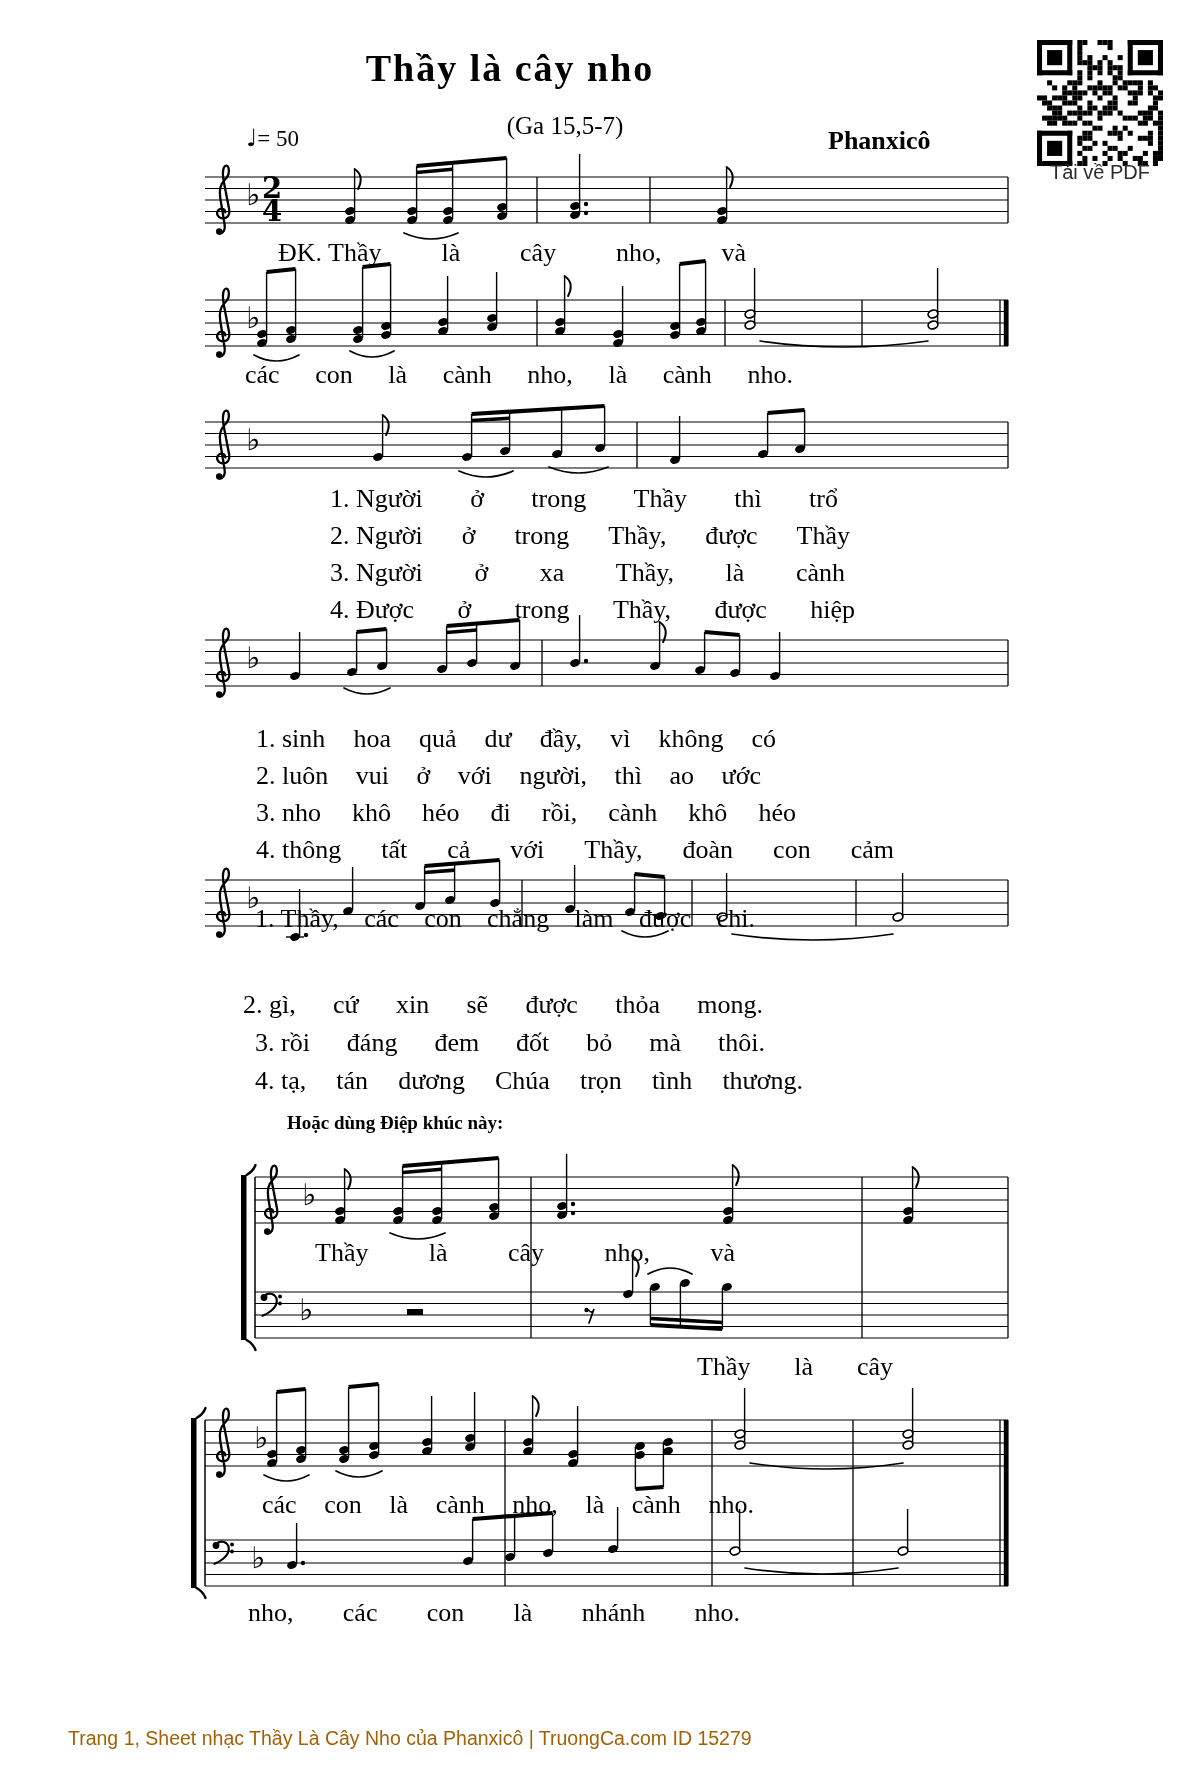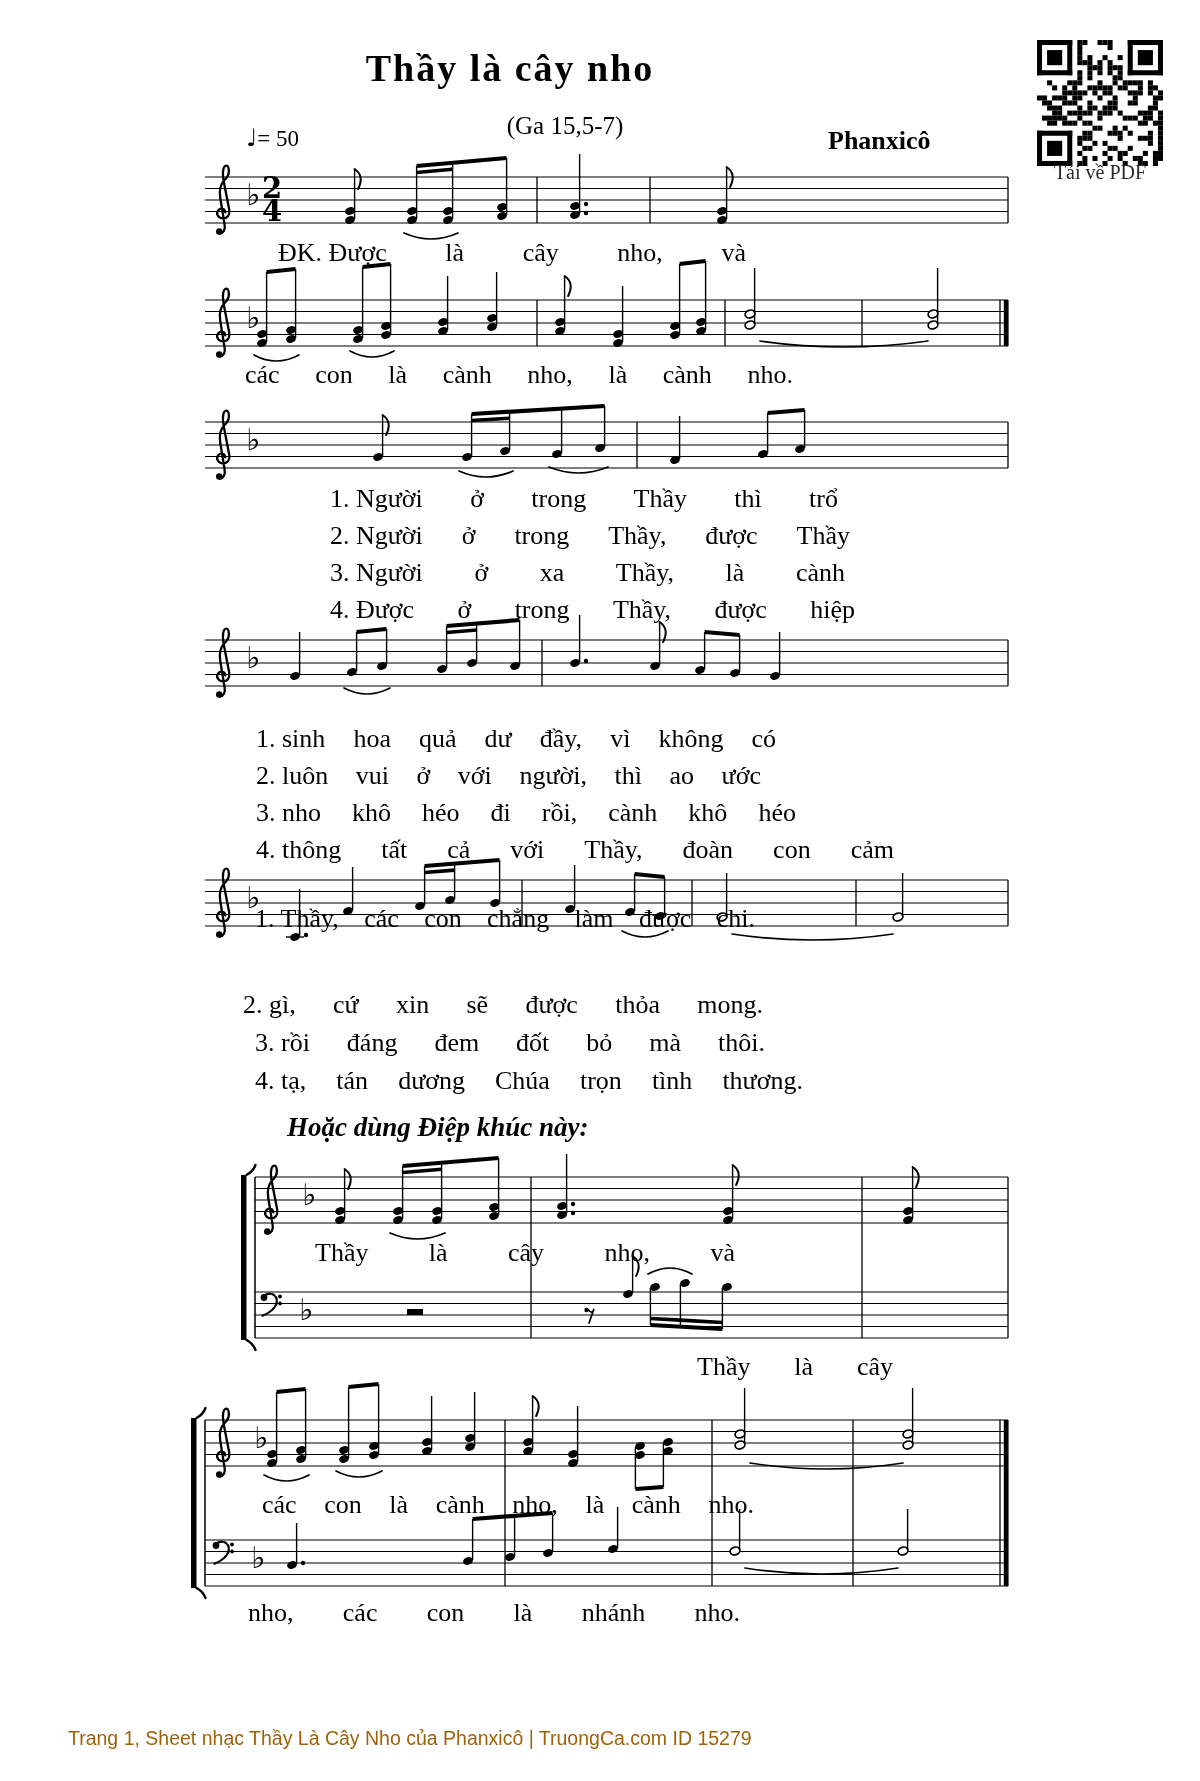--- a/index.html
+++ b/index.html
@@ -7,27 +7,27 @@
     width:1200px;height:1781px;position:relative;overflow:hidden;
     background:#ffffff;color:#000;
     font-family:"Liberation Serif","DejaVu Serif",serif;
   }
   .abs{position:absolute;}
   #page-title{left:0;top:46px;width:988px;text-align:center;font-size:38px;font-weight:bold;letter-spacing:2px;margin-left:16px;}
   #subtitle{left:365px;top:112px;width:400px;text-align:center;font-size:25px;}
   #tempo{left:246px;top:124px;font-size:23px;white-space:nowrap;}
   #tempo .note-glyph{font-family:"DejaVu Sans",sans-serif;font-size:24px;}
   #composer{left:828px;top:126px;font-size:26px;font-weight:bold;}
-  #alt-heading{left:287px;top:1112px;font-size:27px;font-weight:bold;font-style:italic;}
+  #alt-heading{left:287px;top:1112px;font-size:19px;font-weight:bold;}
   #music-svg{position:absolute;left:0;top:0;}
   .lyric-line{position:absolute;display:flex;justify-content:space-between;font-size:26px;white-space:nowrap;z-index:2;}
   .lyric-line .w{display:inline-block;}
   #qr-box{left:1037px;top:40px;width:126px;height:126px;cursor:pointer;}
   #qr-caption{left:1022px;top:161px;width:156px;text-align:center;
-    font-family:Liberation Serif, serif;font-size:20px;color:#2b2b2b;cursor:pointer;}
+    font-family:Liberation Sans, sans-serif;font-size:20px;color:#2b2b2b;cursor:pointer;}
   #footer-bar{left:68px;top:1727px;font-family:"Liberation Sans","DejaVu Sans",sans-serif;
     font-size:19.5px;color:#a16207;white-space:nowrap;}
 </style>
 </head>
 <body>
 
 <div class="abs" id="page-title">Thầy là cây nho</div>
 <div class="abs" id="subtitle">(Ga 15,5-7)</div>
 <div class="abs" id="tempo"><span class="note-glyph">♩</span><span>= 50</span></div>
 <div class="abs" id="composer">Phanxicô</div>
@@ -624,21 +624,21 @@
     <line x1="739.6" y1="1550" x2="739.6" y2="1509" stroke="#000" stroke-width="1.4"></line>
     <path d="M745,1568 Q821.5,1580 898,1568" stroke="#000" fill="none" stroke-width="1.7" stroke-linecap="round"></path>
     <ellipse cx="903" cy="1551" rx="5" ry="3.8" transform="rotate(-18 903 1551)" fill="#fff" stroke="#000" stroke-width="1.7"></ellipse>
     <line x1="907.6" y1="1550" x2="907.6" y2="1509" stroke="#000" stroke-width="1.4"></line>
     <line x1="1000" y1="1420" x2="1000" y2="1586" stroke="#000" stroke-width="1.3"></line>
     <line x1="1006.2" y1="1420" x2="1006.2" y2="1586" stroke="#000" stroke-width="4.8"></line>
   </svg>
 
 <div id="lyrics-layer">
     <div class="lyric-line" style="left: 278px; top: 238px; width: 468px;">
-      <span class="w">ĐK. Được</span>
+      <span class="w">ĐK. Thầy</span>
       <span class="w">là</span>
       <span class="w">cây</span>
       <span class="w">nho,</span>
       <span class="w">và</span>
     </div>
     <div class="lyric-line" style="left: 245px; top: 360px; width: 548px;">
       <span class="w">các</span>
       <span class="w">con</span>
       <span class="w">là</span>
       <span class="w">cành</span>

